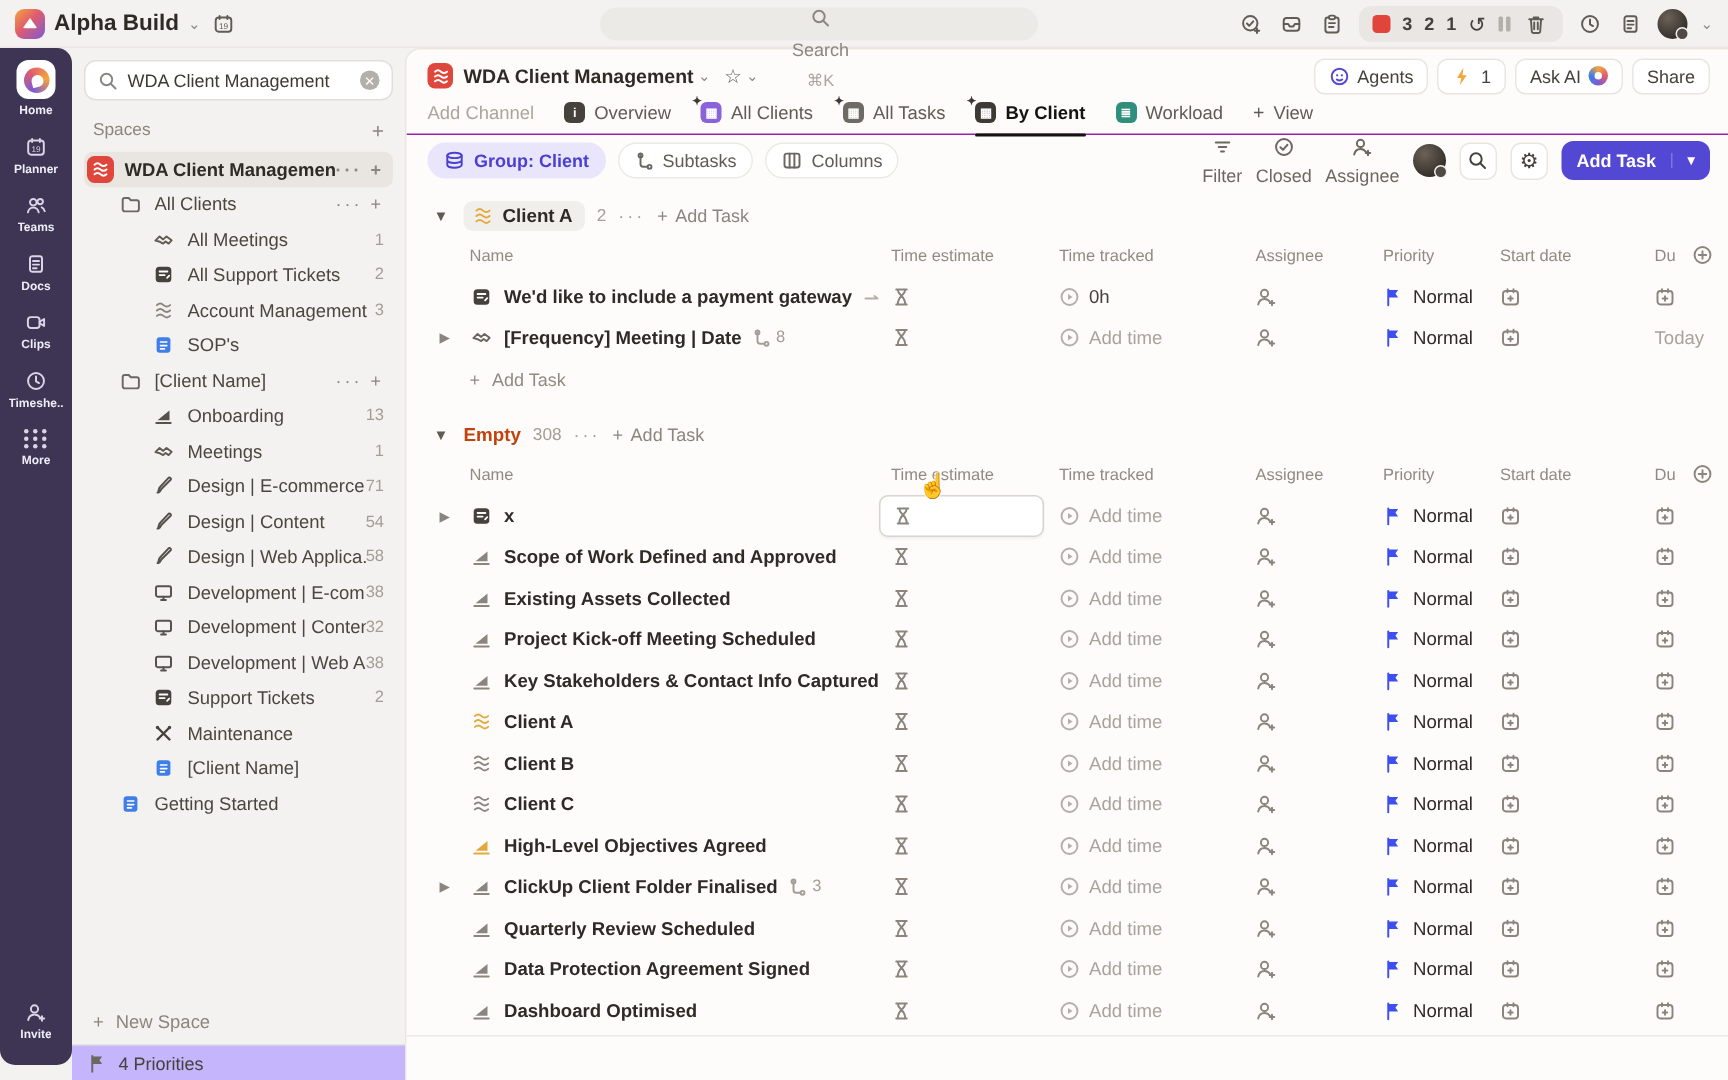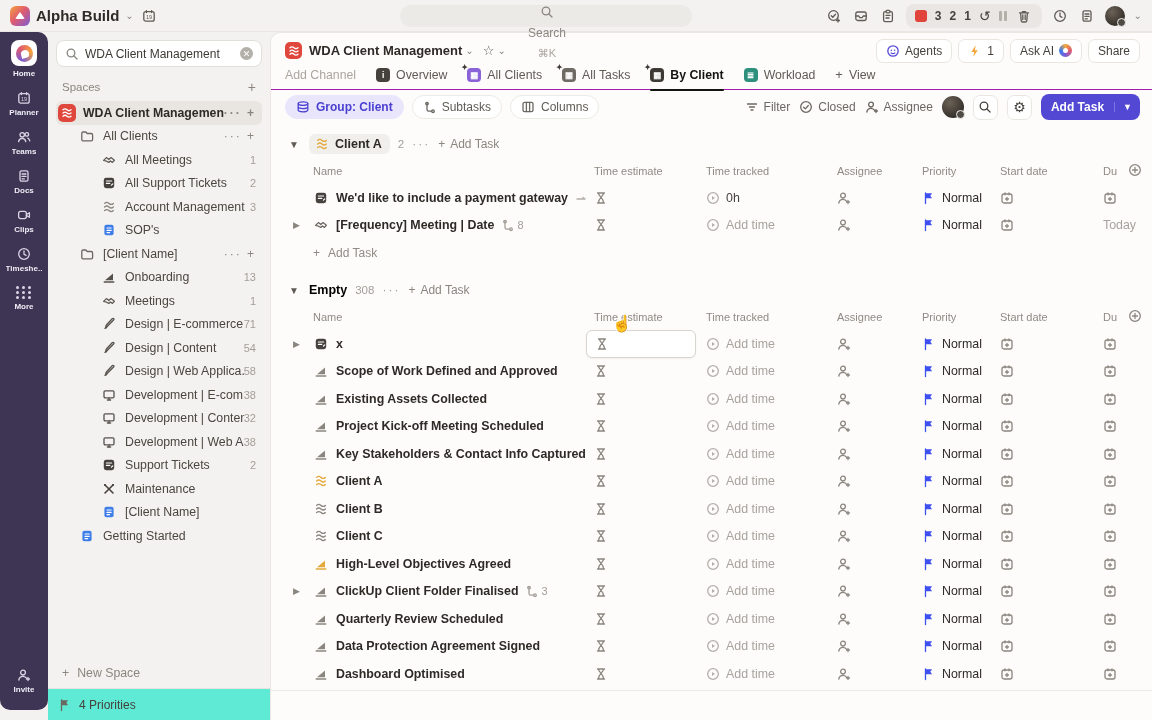--- a/index.html
+++ b/index.html
@@ -52,21 +52,21 @@
   .sb-plus { color:#8a867f; font-size:14px; }
   .tree { flex:1; overflow:hidden; }
   .t-row { display:flex; align-items:center; height:23.5px; border-radius:6px; padding-right:6px; color:#4a4740; font-size:12.3px; cursor:pointer; }
   .t-row.sel { background:#e9e6e2; font-weight:700; color:#2e2b27; }
   .t-row .t-ic { width:18px; display:flex; justify-content:center; margin-right:7px; flex:none; }
   .t-row .t-lbl { flex:1; white-space:nowrap; overflow:hidden; }
   .t-row .t-cnt { color:#a29e97; font-size:11px; }
   .t-row .t-act { color:#8a867f; font-size:12px; letter-spacing:2px; }
   .space-ic { width:18px; height:18px; border-radius:5px; background:#e0473c; display:flex; align-items:center; justify-content:center; flex:none; margin-right:7px; }
   .newspace { display:flex; align-items:center; gap:8px; color:#8a867f; padding:8px 6px; font-size:12.3px; }
-  .sb-foot { border-top:1px solid #e7e4e0; height:32px; display:flex; align-items:center; gap:7px; padding:0 10px; color:#45413c; background:#5eead4; margin:0 -8px; }
+  .sb-foot { border-top:1px solid #e7e4e0; height:24px; display:flex; align-items:center; gap:7px; padding:0 10px; color:#45413c; background:#c4b5fd; margin:0 -8px; }
 
   
   .main { flex:1; background:#fdfcfb; border:1px solid #eae7e3; border-right:none; border-bottom:none; border-radius:10px 0 0 0; display:flex; flex-direction:column; overflow:hidden; }
   .m-head { display:flex; align-items:center; height:27px; padding:10px 12px 2px 14px; }
   .crumb-ic { width:17px; height:17px; border-radius:5px; background:#e0473c; display:flex; align-items:center; justify-content:center; margin-right:7px; }
   .crumb { font-weight:700; font-size:13px; color:#2e2b27; }
   .m-head .mini { color:#8a867f; font-size:10px; margin:0 3px; }
   .star { color:#5f5b55; font-size:13px; margin-left:6px; }
   .m-actions { margin-left:auto; display:flex; align-items:center; gap:6px; }
   .chip { display:flex; align-items:center; gap:5px; border:1px solid #e9e6e2; background:#fff; border-radius:7px; height:24px; padding:0 9px; font-size:12px; color:#45413c; cursor:pointer; }
@@ -76,33 +76,33 @@
   .tab.dim { color:#aaa69f; }
   .tab.active { color:#15130f; font-weight:700; }
   .tab.active::after { content:""; position:absolute; left:0; right:0; bottom:-1px; height:2px; background:#15130f; border-radius:2px; }
   .tab-ic { width:14px; height:14px; border-radius:4px; display:flex; align-items:center; justify-content:center; color:#fff; font-size:8.5px; font-weight:700; position:relative; }
   .spark { position:absolute; top:-5px; left:-6px; font-size:8px; color:#3d3a35; }
 
   .m-toolbar { display:flex; align-items:center; height:34px; padding:0 12px 0 14px; gap:8px; }
   .pill { display:flex; align-items:center; gap:6px; height:24px; border-radius:13px; padding:0 10px; font-size:12px; color:#5f5b55; background:#fff; border:1px solid #eceae6; cursor:pointer; }
   .pill.accent { background:#e9e6fb; border-color:#e9e6fb; color:#4a3fd0; font-weight:600; }
   .m-toolbar .right { margin-left:auto; display:flex; align-items:center; gap:9px; }
-  .ghost { display:flex; align-items:center; gap:5px; color:#6b6761; font-size:12px; cursor:pointer; }
+  .ghost { display:flex; align-items:center; gap:5px; color:#6b6761; font-size:12px; cursor:pointer;flex-direction:column; }
   .sqbtn { width:25px; height:25px; border:1px solid #e9e6e2; border-radius:7px; background:#fff; display:flex; align-items:center; justify-content:center; color:#45413c; cursor:pointer; }
   .addtask { display:flex; align-items:center; background:#5348d4; color:#fff; border-radius:8px; height:26px; font-weight:700; font-size:12px; overflow:hidden; cursor:pointer; }
   .addtask .t { padding:0 10px; }
   .addtask .c { padding:0 8px; border-left:1px solid rgba(255,255,255,.25); font-size:9px; }
 
   
   .list { flex:1; overflow:hidden; padding-top:6px; }
   .group { margin-bottom:10px; }
   .g-head { display:flex; align-items:center; gap:8px; height:28px; padding-left:18px; }
   .g-caret { color:#5f5b55; font-size:10px; width:12px; }
   .g-chip { display:flex; align-items:center; gap:6px; background:#f1efec; border-radius:6px; padding:3px 8px 3px 6px; font-weight:700; font-size:12.5px; color:#2e2b27; }
-  .g-name { font-weight:700; font-size:12.5px; color:#000000; }
+  .g-name { font-weight:700; font-size:12.5px; color:#c2410c; }
   .g-cnt { color:#a29e97; font-size:11.5px; }
   .g-dots { color:#a29e97; letter-spacing:2px; }
   .g-add { color:#8a867f; display:flex; gap:5px; align-items:center; }
 
   .grid { display:grid; grid-template-columns:281px 112px 131px 85px 78px 103px 50px; padding-left:42px; align-items:center; }
   .cols { height:26px; color:#8f8b84; font-size:11px; position:relative; }
   .cols .cc { display:flex; align-items:center; }
   .colplus { position:absolute; right:10px; top:5px; color:#8a867f; }
   .row { height:27.5px; font-size:12.4px; }
   .name-cell { display:flex; align-items:center; gap:7px; margin-left:-24px; padding-left:24px; position:relative; min-width:0; }

